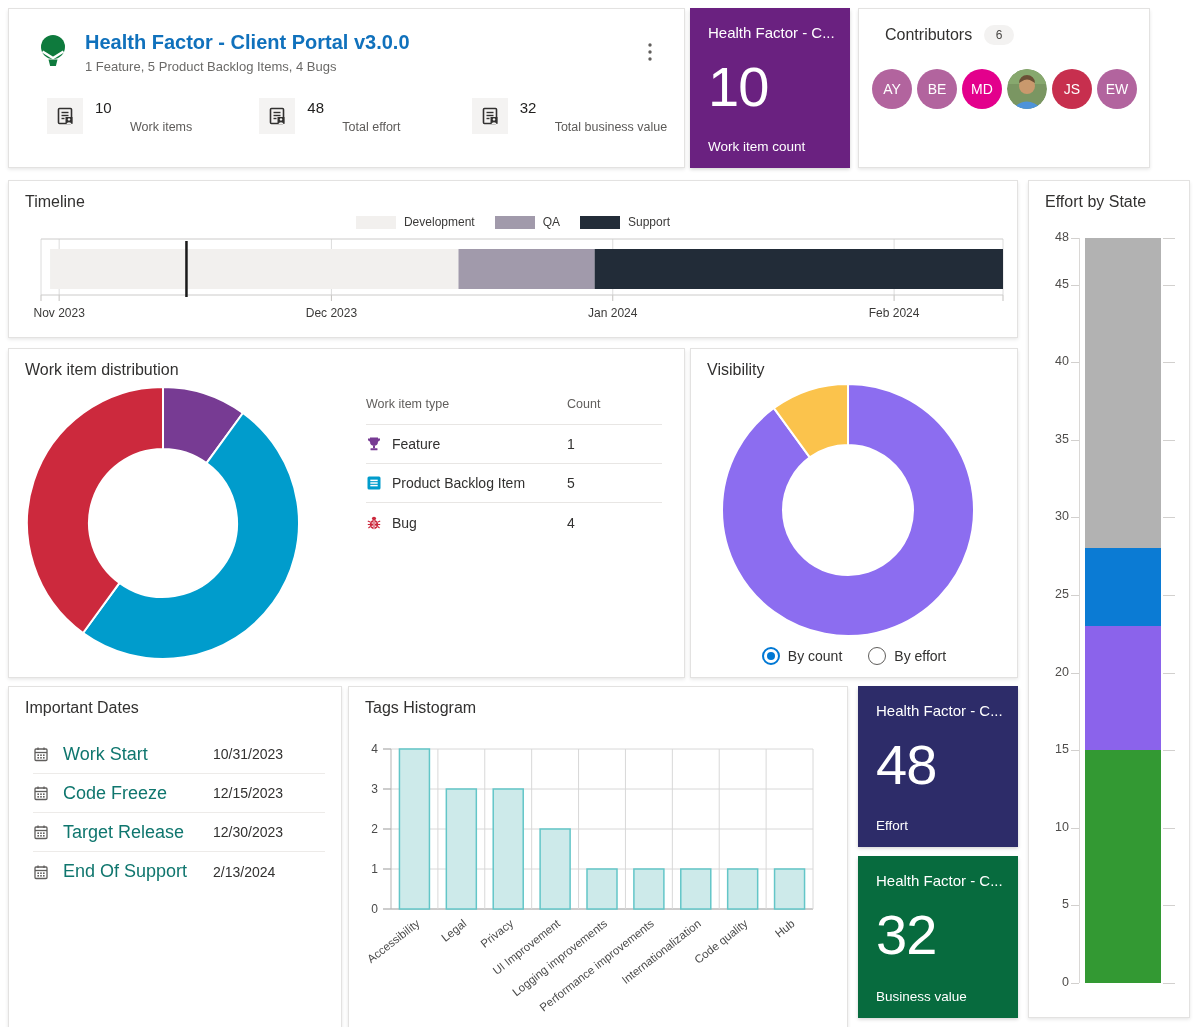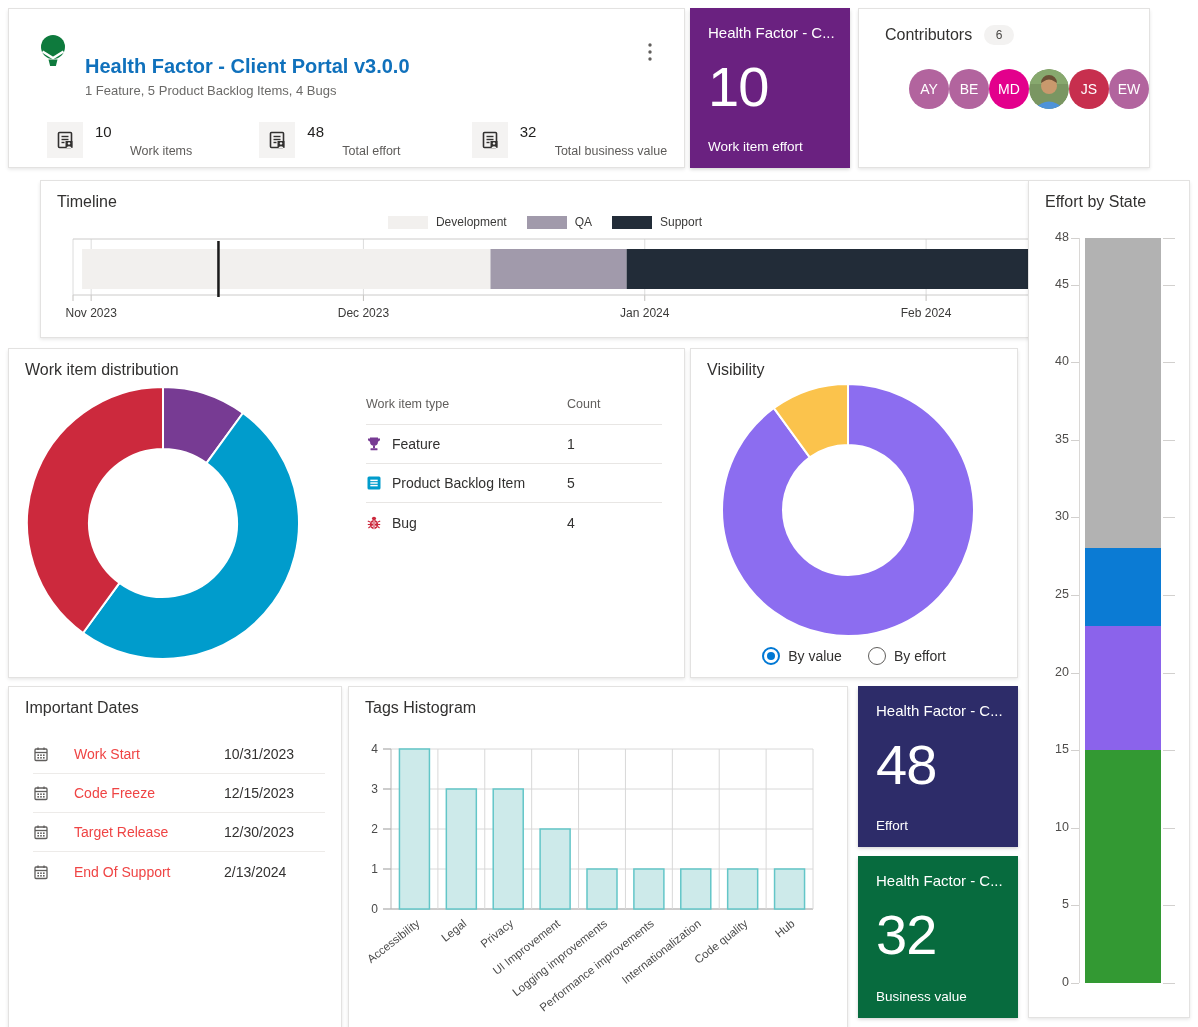--- a/index.html
+++ b/index.html
@@ -12,21 +12,21 @@
     position: absolute; background: #fff;
     border: 1px solid #e3e2e1; box-shadow: 0 1.6px 3.6px rgba(0,0,0,.1);
   }
   .ctitle { font-size: 16px; color: #323130; padding: 12px 16px 0 16px; }
 
   
   #card-header { left: 8px; top: 8px; width: 677px; height: 160px; }
   .hdr-row { display: flex; padding: 22px 20px 0 26px; align-items: flex-start; }
   .hdr-icon { margin-top: 2px; }
   .hdr-text { margin-left: 14px; }
-  .hdr-title { font-size: 20px; font-weight: 600; color: #1071bc; margin-top: 24px; }
+  .hdr-title { font-size: 20px; font-weight: 600; color: #1071bc; }
   .hdr-sub { font-size: 13px; color: #6b6a68; margin-top: 5px; }
   .kebab { position: absolute; right: 26px; top: 32px; cursor: pointer; padding: 2px 6px; }
   .stats { display: flex; margin: 24px 0 0 38px; }
   .stat { display: flex; width: 214px; }
   .stat-icon { width: 36px; height: 36px; background: #f4f3f2; display: flex; align-items: center; justify-content: center; flex: none; }
   .stat-text { margin-left: 12px; padding-top: 1px; }
   .stat-val { font-size: 15px; color: #201f1e; }
   .stat-label { font-size: 12.5px; color: #5d5b59; margin-top: 4px; margin-left: 35px; }
 
   
@@ -37,26 +37,26 @@
   .tile-title { font-size: 15px; white-space: nowrap; }
   .tile-value { font-size: 56px; font-weight: 300; line-height: 1; margin-top: 18px; letter-spacing: -1px; }
   .tile-label { position: absolute; left: 18px; bottom: 14px; font-size: 13.5px; }
 
   
   #card-contributors { left: 858px; top: 8px; width: 292px; height: 160px; }
   .contrib-head { display: flex; align-items: center; padding: 16px 0 0 26px; }
   .contrib-title { font-size: 16px; color: #323130; }
   .count-badge { margin-left: 12px; min-width: 30px; height: 20px; border-radius: 10px; background: #f3f2f1;
     color: #4a4846; font-size: 12px; display: inline-flex; align-items: center; justify-content: center; padding: 0 8px; }
-  .avatars { display: flex; padding: 24px 0 0 13px; justify-content: flex-end; }
+  .avatars { display: flex; gap: 5px; padding: 24px 0 0 13px; }
   .avatar { width: 40px; height: 40px; border-radius: 50%; display: flex; align-items: center; justify-content: center;
     color: #fff; font-size: 14px; cursor: pointer; overflow: hidden; flex: none; }
 
   
-  #card-timeline { left: 8px; top: 180px; width: 1010px; height: 158px; margin-left: 32px; }
+  #card-timeline { left: 8px; top: 180px; width: 1010px; height: 158px; }
   .tl-legend { position: absolute; left: 0; right: 0; top: 34px; display: flex; justify-content: center; gap: 20px; }
   .tl-legend-item { display: flex; align-items: center; gap: 8px; font-size: 12px; color: #3b3a39; }
   .tl-swatch { width: 40px; height: 13px; display: inline-block; }
 
   
   #card-wid { left: 8px; top: 348px; width: 677px; height: 330px; }
   .wit-table { position: absolute; left: 310px; top: 48px; right: 22px; margin-left: 47px; }
   .wit-head { display: flex; font-size: 12.5px; color: #605e5c; padding-bottom: 13px; border-bottom: 1px solid #e8e6e4; }
   .wit-head span:first-child { flex: 1; }
   .wit-col-count { width: 95px; }
@@ -82,21 +82,21 @@
   .ebs-axis { position: absolute; left: 50px; top: 0; height: 745px; width: 1px; background: #dad8d6; }
   .ebs-bar { position: absolute; left: 56px; top: 0; width: 76px; height: 745px; }
   .ebs-seg { width: 100%; }
 
   
   #card-dates { left: 8px; top: 686px; width: 334px; height: 352px; }
   .date-list { margin-top: 18px; }
   .date-row { display: flex; align-items: center; height: 39px; margin: 0 16px 0 24px; border-bottom: 1px solid #edebe9; }
   .date-row:last-child { border-bottom: none; }
   .date-row .icon { flex: none; display: flex; }
-  .date-label { margin-left: 25px; font-size: 14px; color: #ef4444; width: 150px; }
+  .date-label { margin-left: 14px; font-size: 18px; color: #0f766e; width: 150px; }
   .date-value { font-size: 14px; color: #323130; }
 
   
   #card-tags { left: 348px; top: 686px; width: 500px; height: 400px; }
 </style>
 </head>
 <body>
 
 <div class="canvas">
 
@@ -172,21 +172,21 @@
           <div class="stat-val">32</div>
           <div class="stat-label">Total business value</div>
         </span>
       </div>
     </div>
   </div>
 
   <div class="card tile" id="tile-count" style="background: rgb(106, 33, 128);">
     <div class="tile-title">Health Factor - C...</div>
     <div class="tile-value">10</div>
-    <div class="tile-label">Work item effort</div>
+    <div class="tile-label">Work item count</div>
   </div>
 
   <div class="card" id="card-contributors">
     <div class="contrib-head">
       <span class="contrib-title">Contributors</span>
       <span class="count-badge">6</span>
     </div>
     <div class="avatars">
       <span class="avatar" style="background: rgb(178, 100, 158);">AY</span>
       <span class="avatar" style="background: rgb(178, 100, 158);">BE</span>
@@ -365,21 +365,21 @@
 
   <div class="card" id="card-visibility">
     <div class="ctitle">Visibility</div>
     <svg id="vis-donut" width="258" height="258" style="position:absolute;left:28px;top:32px">
         <path d="M 129.00 3.00 A 126 126 0 1 1 54.94 27.06 L 90.79 76.41 A 65 65 0 1 0 129.00 64.00 Z" fill="#8c6df0" stroke="#fff" stroke-width="2" stroke-linejoin="round"></path>
         <path d="M 54.94 27.06 A 126 126 0 0 1 129.00 3.00 L 129.00 64.00 A 65 65 0 0 0 90.79 76.41 Z" fill="#fbc34c" stroke="#fff" stroke-width="2" stroke-linejoin="round"></path>
       </svg>
     <div class="radio-row">
       <span class="radio-opt">
         <span class="radio checked"></span>
-        <span>By value</span>
+        <span>By count</span>
       </span>
       <span class="radio-opt">
         <span class="radio"></span>
         <span>By effort</span>
       </span>
     </div>
   </div>
 
   <div class="card" id="card-dates">
     <div class="ctitle">Important Dates</div>

